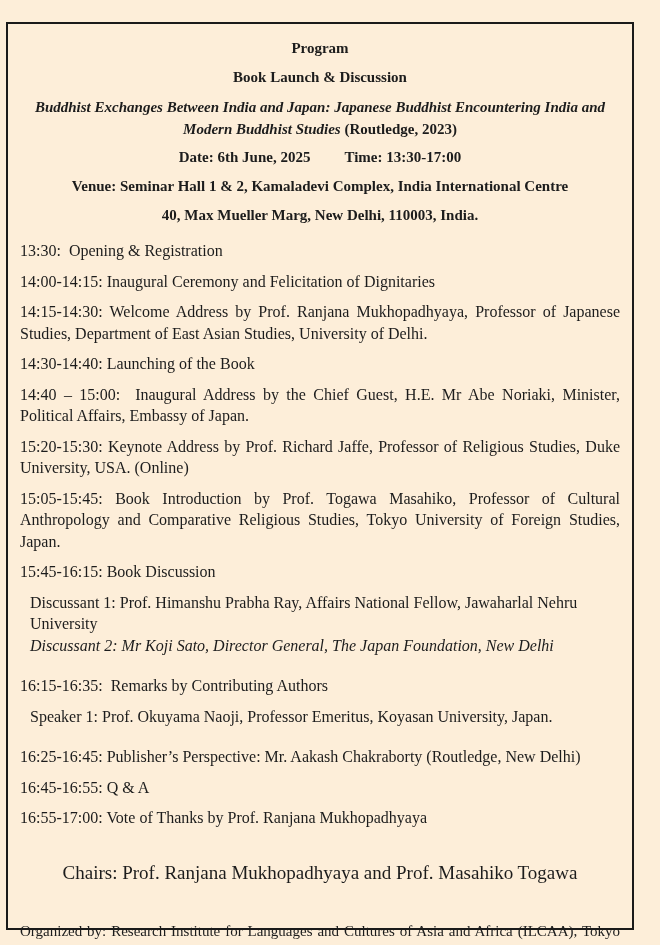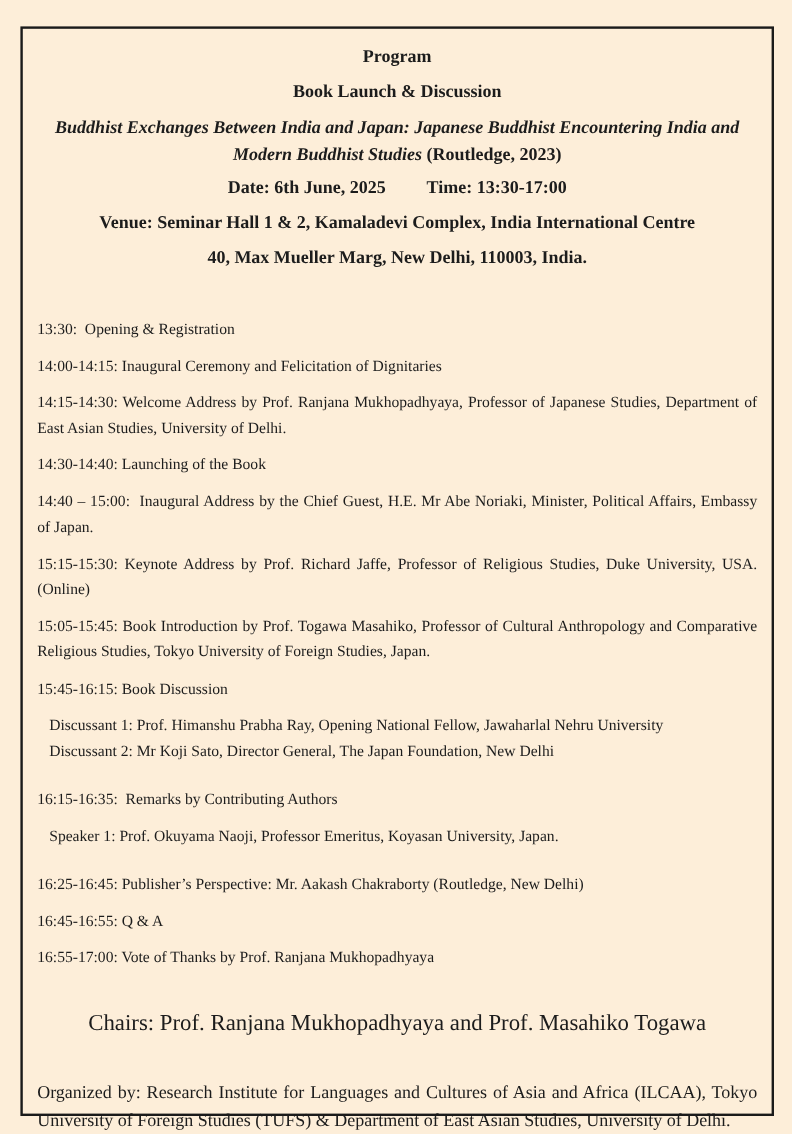--- a/index.html
+++ b/index.html
@@ -10,21 +10,21 @@
     width: 660px;
     height: 945px;
     background: #fdeed9;
     font-family: "Liberation Serif", "DejaVu Serif", serif;
     color: #1c1c1c;
     position: relative;
     overflow: hidden;
   }
   .frame {
     position: absolute;
-    left: 17px;
+    left: 6px;
     top: 22px;
     width: 628px;
     height: 908px;
     border: 2px solid #1a1a1a;
     box-sizing: border-box;
     padding: 14px 12px 10px 12px;
   }
   p { margin: 0; }
 
   
@@ -38,36 +38,36 @@
   .hdr .book-title {
     font-style: italic;
     line-height: 22px;
     margin-bottom: 7px;
   }
   .hdr .book-title .pub { font-style: normal; }
   .hdr .dateline .sep { display: inline-block; width: 34px; }
 
   
   .sched {
-    margin-top: 37px;
-    font-size: 13px;
+    margin-top: 14px;
+    font-size: 16px;
     line-height: 21.5px;
   }
   .item {
     margin: 0 0 9px 0;
     text-align: justify;
   }
   .sub {
     margin: 0 0 0 10px;
     text-align: left;
   }
   .mt-sm { margin-top: 6px; }
   .mt-xs { margin-top: 4px; }
   .mt-lg { margin-top: 19px; }
-  .mb-sub { margin-bottom: 9px; }
+  .mb-sub { margin-bottom: 9px; font-style: italic; }
 
   
   .chairs {
     margin-top: 33px;
     text-align: center;
     font-size: 19px;
     line-height: 21px;
   }
   .organized {
     margin-top: 37px;
@@ -89,24 +89,24 @@
     <p>Venue: Seminar Hall 1 &amp; 2, Kamaladevi Complex, India International Centre</p>
     <p>40, Max Mueller Marg, New Delhi, 110003, India.</p>
   </div>
 
   <div class="sched">
     <p class="item">13:30:&nbsp; Opening &amp; Registration</p>
     <p class="item">14:00-14:15: Inaugural Ceremony and Felicitation of Dignitaries</p>
     <p class="item">14:15-14:30: Welcome Address by Prof. Ranjana Mukhopadhyaya, Professor of Japanese Studies, Department of East Asian Studies, University of Delhi.</p>
     <p class="item">14:30-14:40: Launching of the Book</p>
     <p class="item">14:40 – 15:00:&nbsp; Inaugural Address by the Chief Guest, H.E. Mr Abe Noriaki, Minister, Political Affairs, Embassy of Japan.</p>
-    <p class="item">15:15-15:30: Keynote Address by Prof. Richard Jaffe, Professor of Religious Studies, Duke University, USA. (Online)</p>
+    <p class="item">15:20-15:30: Keynote Address by Prof. Richard Jaffe, Professor of Religious Studies, Duke University, USA. (Online)</p>
     <p class="item">15:05-15:45: Book Introduction by Prof. Togawa Masahiko, Professor of Cultural Anthropology and Comparative Religious Studies, Tokyo University of Foreign Studies, Japan.</p>
     <p class="item">15:45-16:15: Book Discussion</p>
-    <p class="sub mt-sm">Discussant 1: Prof. Himanshu Prabha Ray, Opening National Fellow, Jawaharlal Nehru University</p>
+    <p class="sub mt-sm">Discussant 1: Prof. Himanshu Prabha Ray, Affairs National Fellow, Jawaharlal Nehru University</p>
     <p class="sub mb-sub">Discussant 2: Mr Koji Sato, Director General, The Japan Foundation, New Delhi</p>
     <p class="item mt-lg">16:15-16:35:&nbsp; Remarks by Contributing Authors</p>
     <p class="sub mt-xs">Speaker 1: Prof. Okuyama Naoji, Professor Emeritus, Koyasan University, Japan.</p>
     <p class="item mt-lg">16:25-16:45: Publisher’s Perspective: Mr. Aakash Chakraborty (Routledge, New Delhi)</p>
     <p class="item">16:45-16:55: Q &amp; A</p>
     <p class="item">16:55-17:00: Vote of Thanks by Prof. Ranjana Mukhopadhyaya</p>
   </div>
 
   <p class="chairs">Chairs: Prof. Ranjana Mukhopadhyaya and Prof. Masahiko Togawa</p>
 

